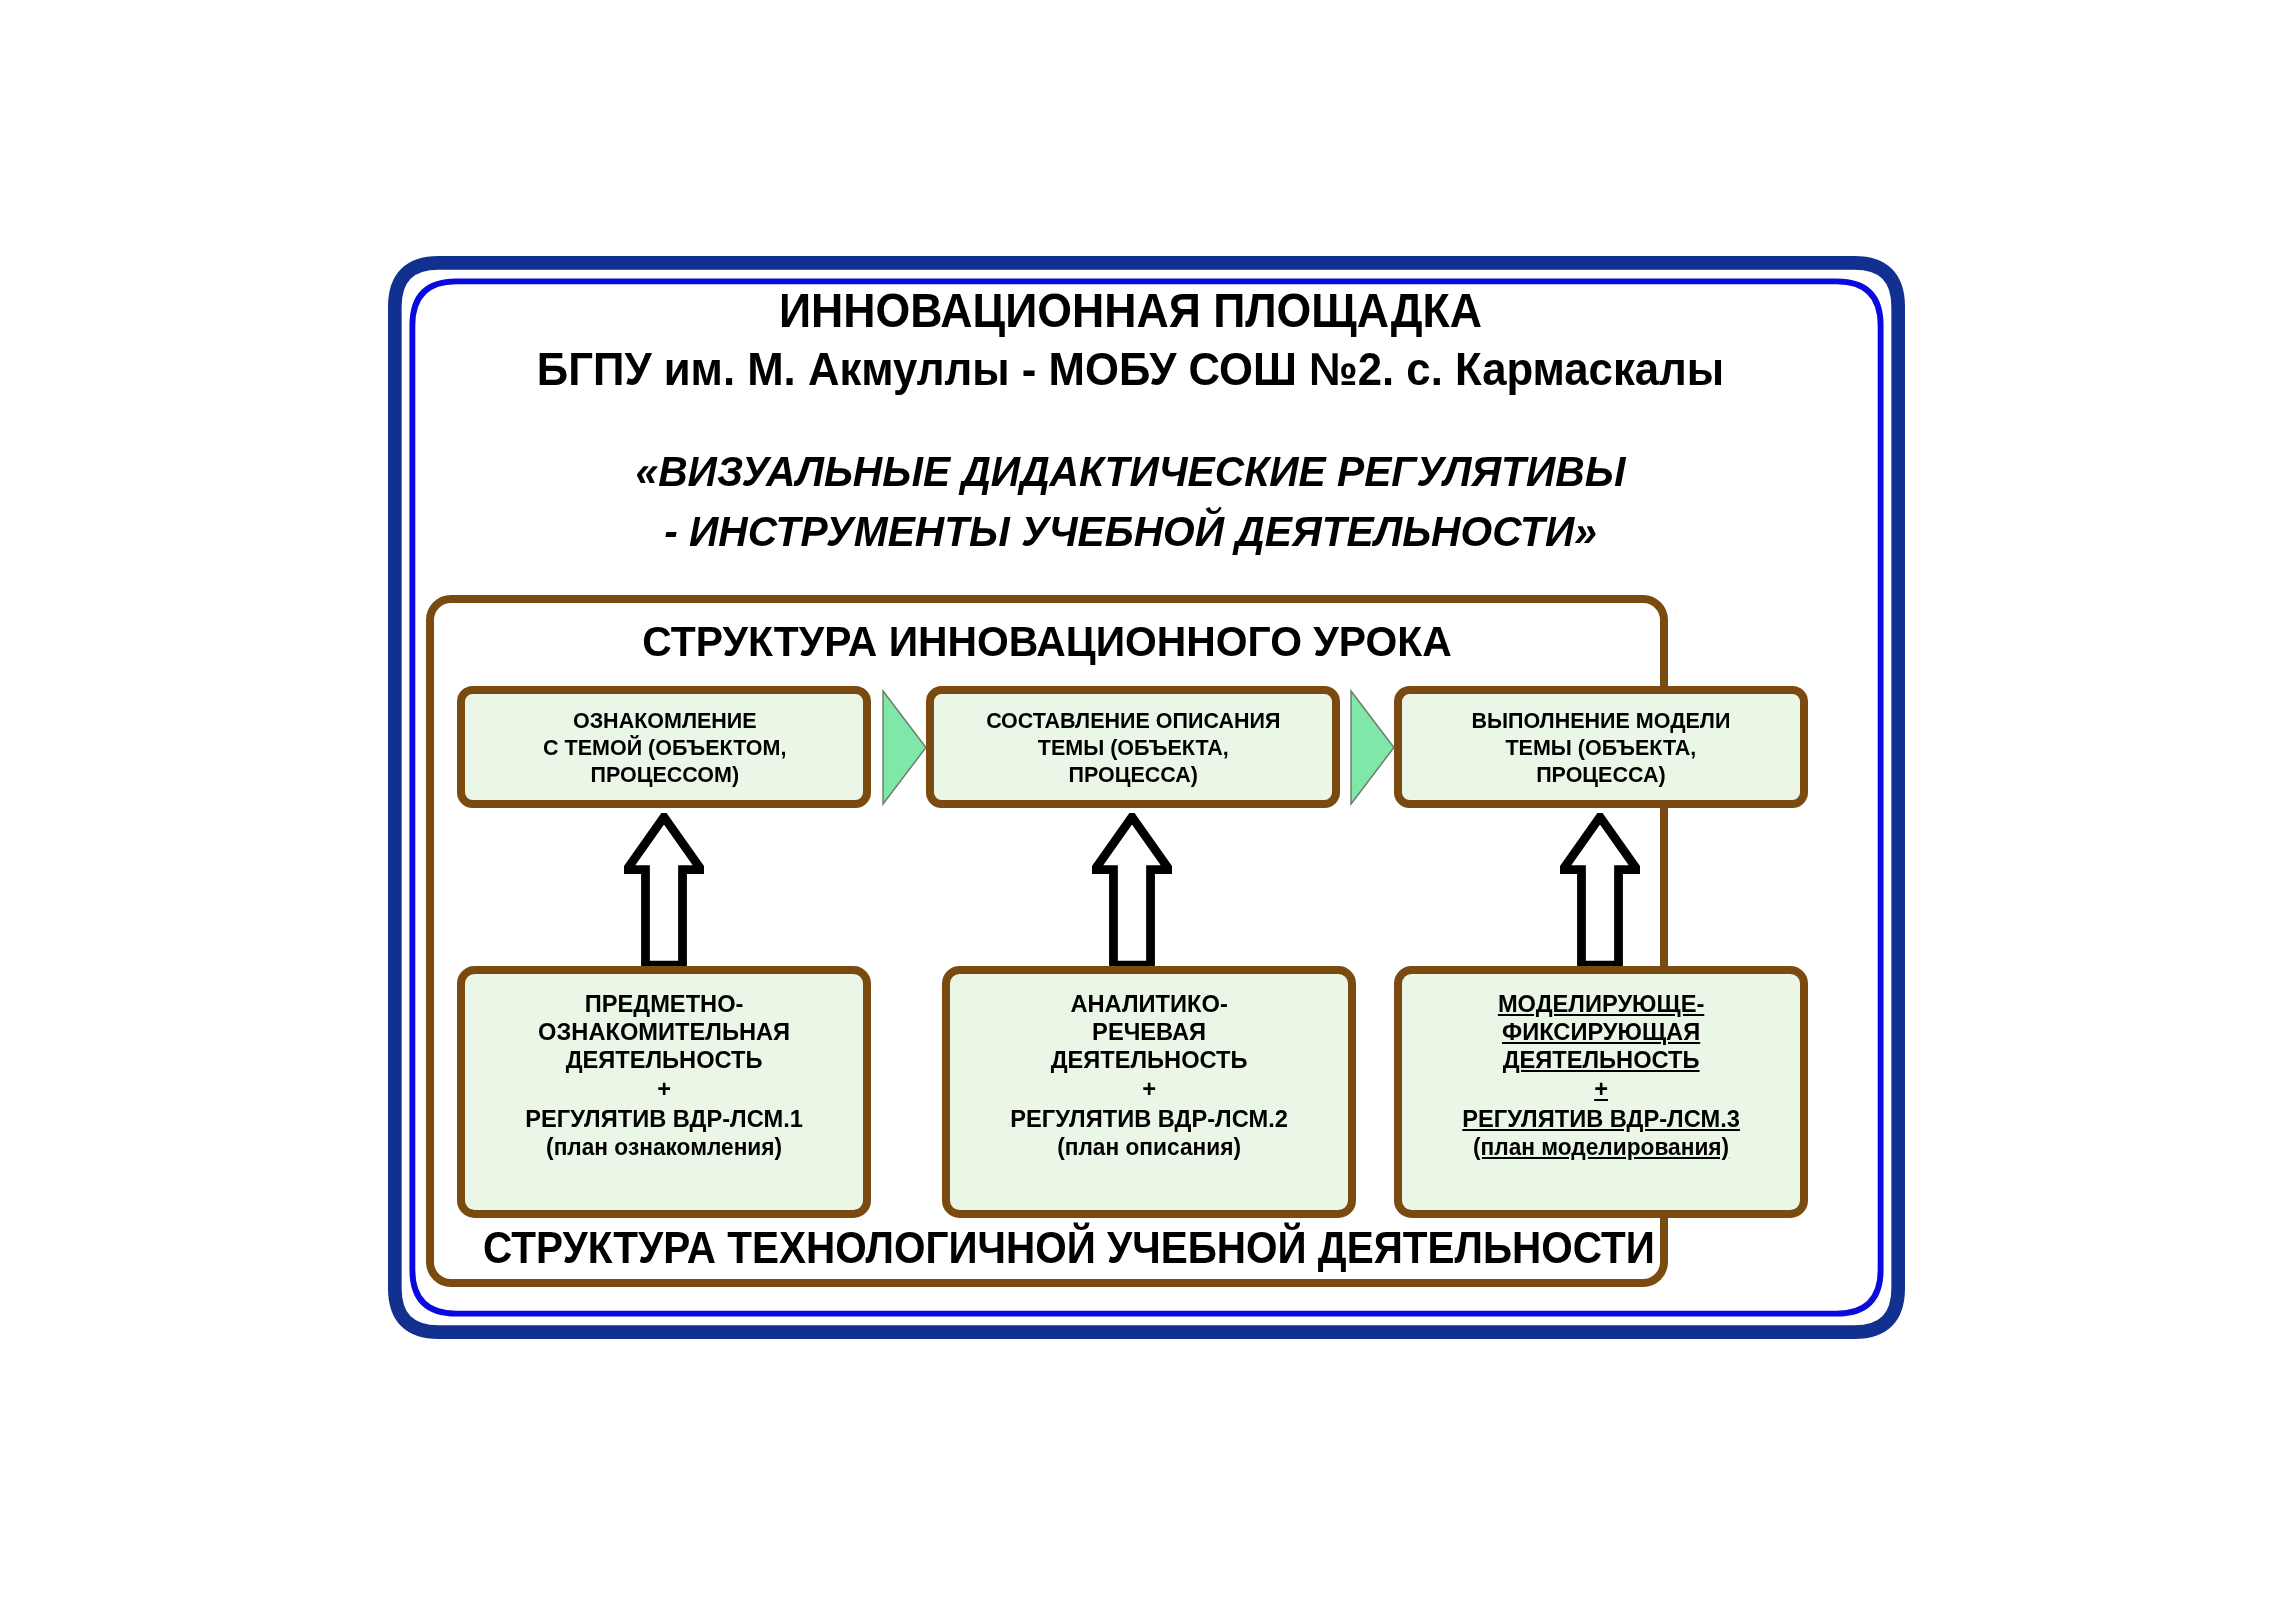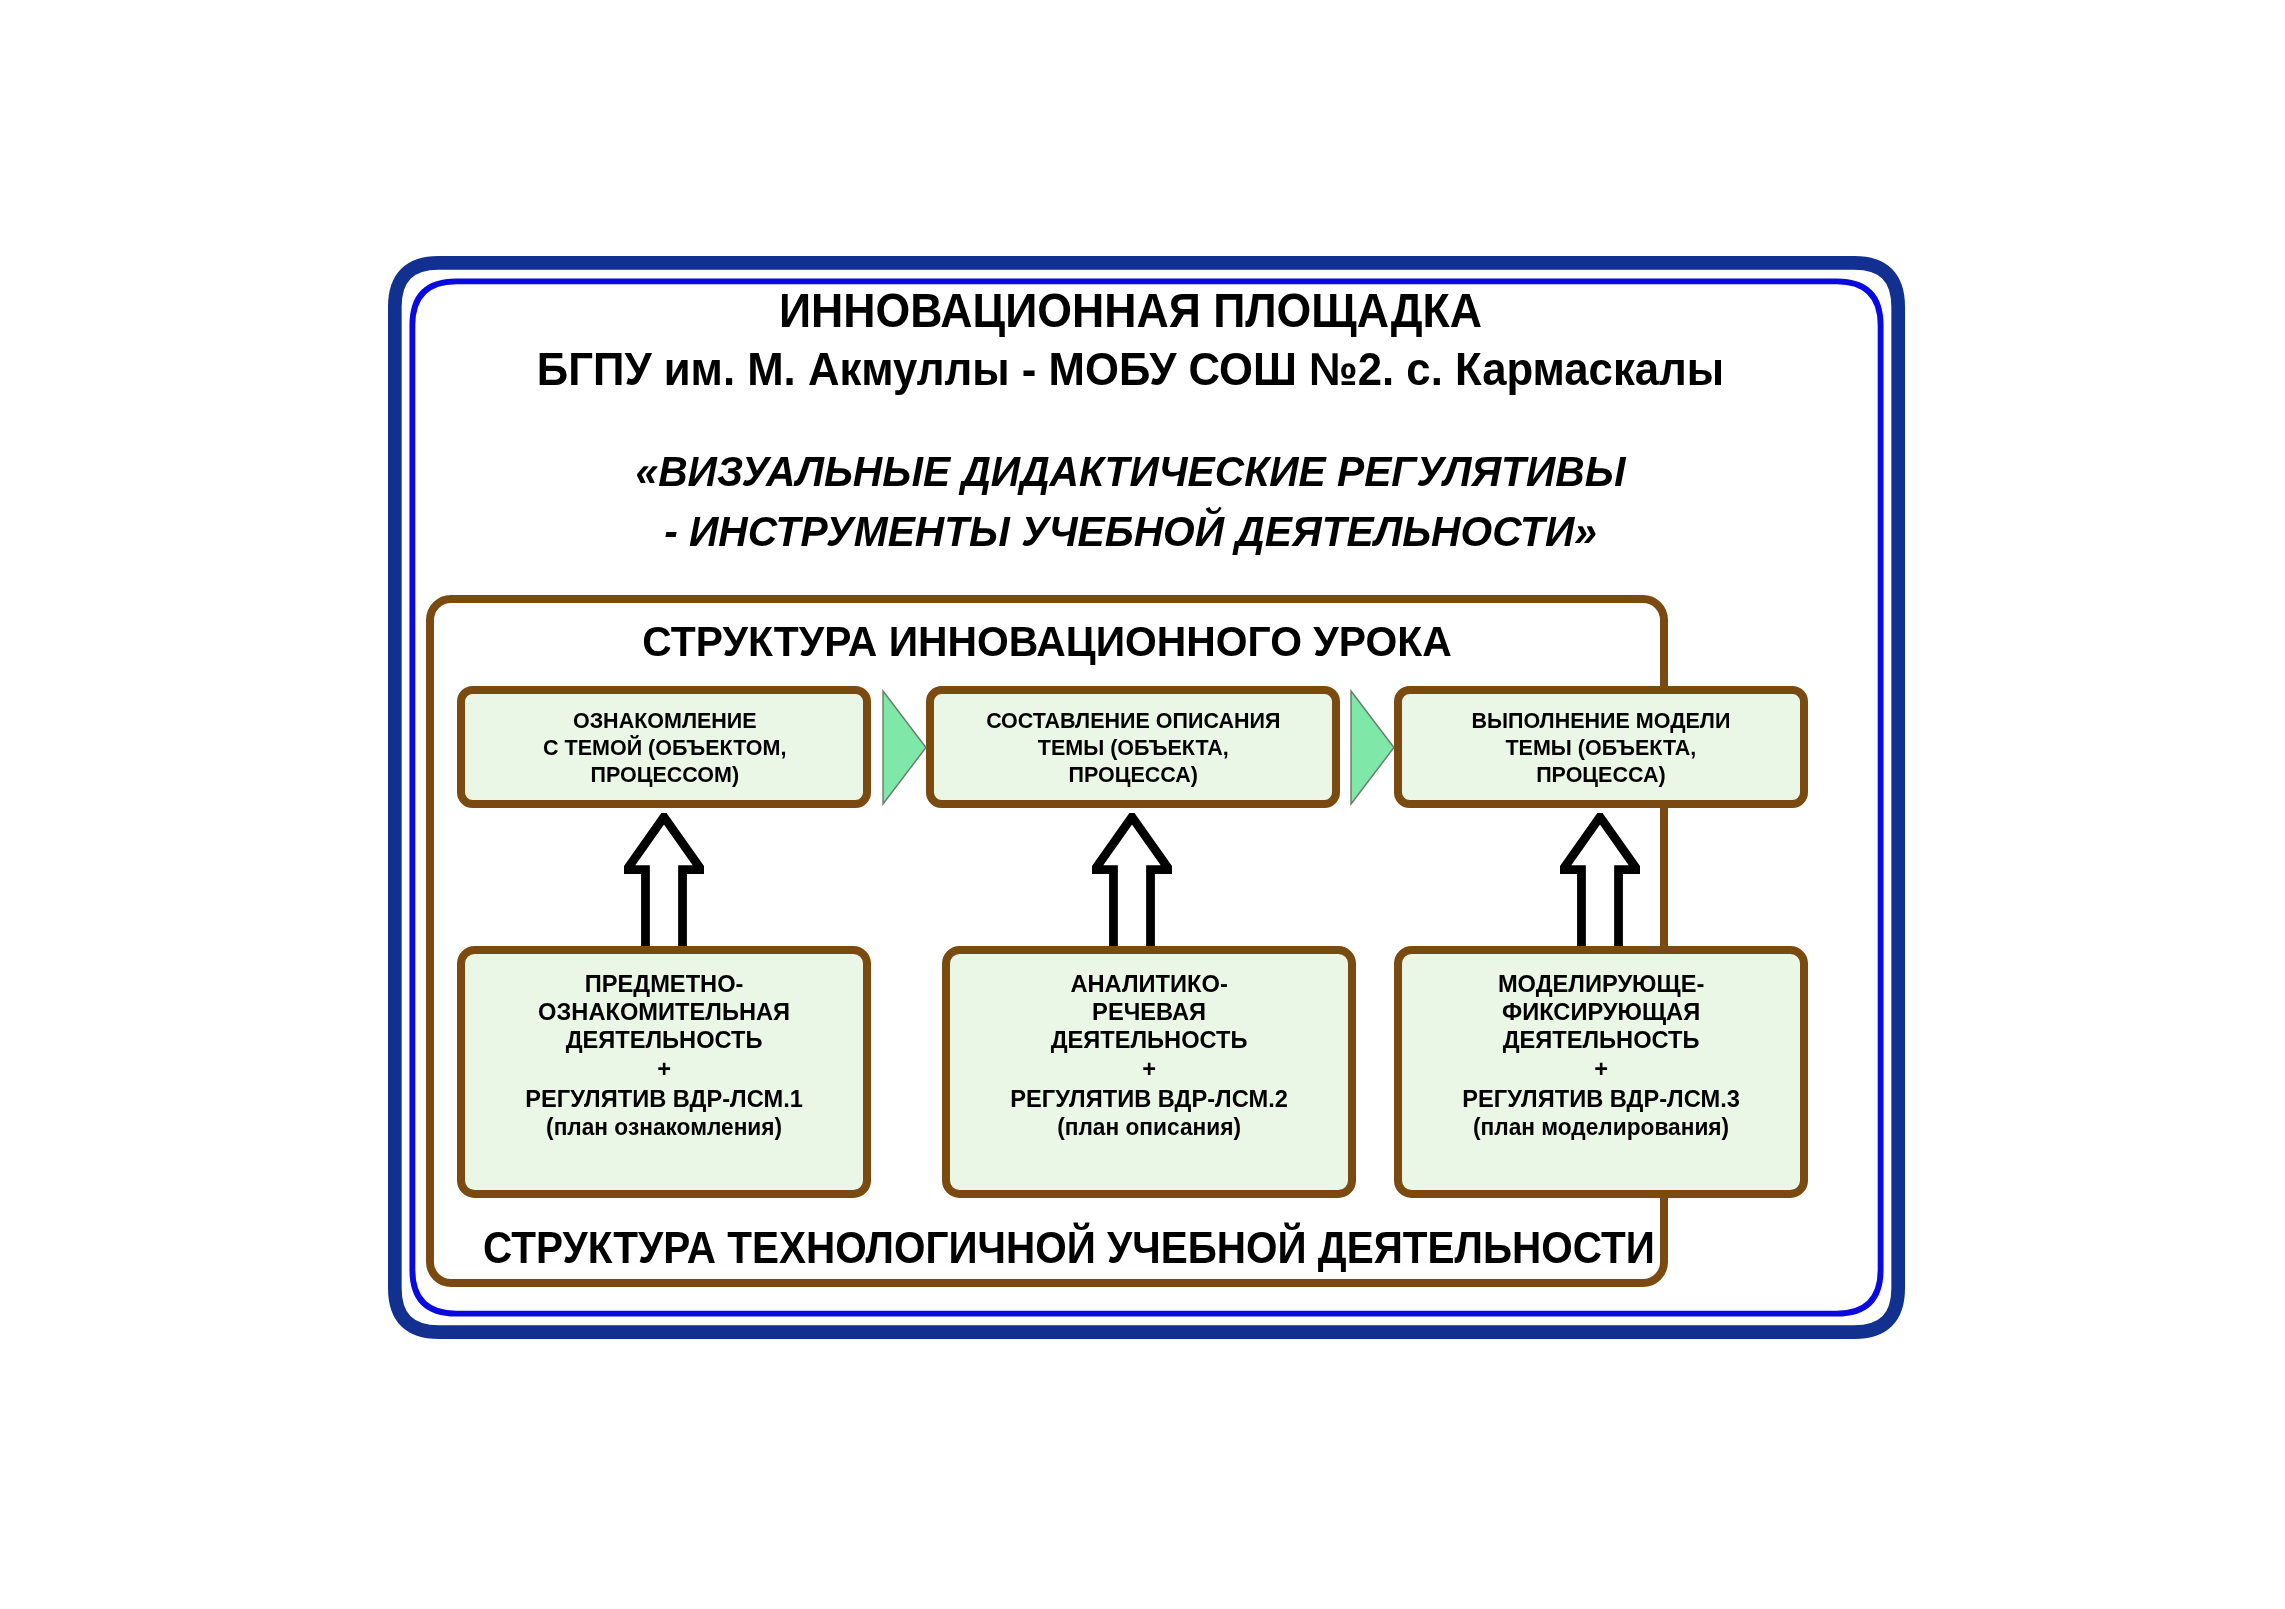--- a/index.html
+++ b/index.html
@@ -153,33 +153,33 @@
     width: 80px;
     height: 156px;
   }
   #up-arrow-1 { left: 190px; }
   #up-arrow-2 { left: 658px; }
   #up-arrow-3 { left: 1126px; }
 
   
   .activity-box {
     position: absolute;
-    top: 343px;
+    top: 363px;
     height: 252px;
     border: 8.8px solid #7a4a10;
     border-radius: 17.6px;
     background: #eaf7e6;
     box-sizing: border-box;
     padding-top: 15.6px;
     display: flex;
     justify-content: center;
   }
   #activity-box-1 { left: 23.4px;  width: 414px; }
   #activity-box-2 { left: 492px; width: 414px; margin-left: 16px; }
-  #activity-box-3 { left: 960px; width: 414px; }
+  #activity-box-3 { left: 960px; width: 414px; text-decoration: underline; }
 
   .activity-text-wrap {
     text-align: center;
     transform: scaleX(0.97);
   }
   .activity-title {
     font-size: 24.4px;
     font-weight: bold;
     line-height: 28px;
     color: #000000;

